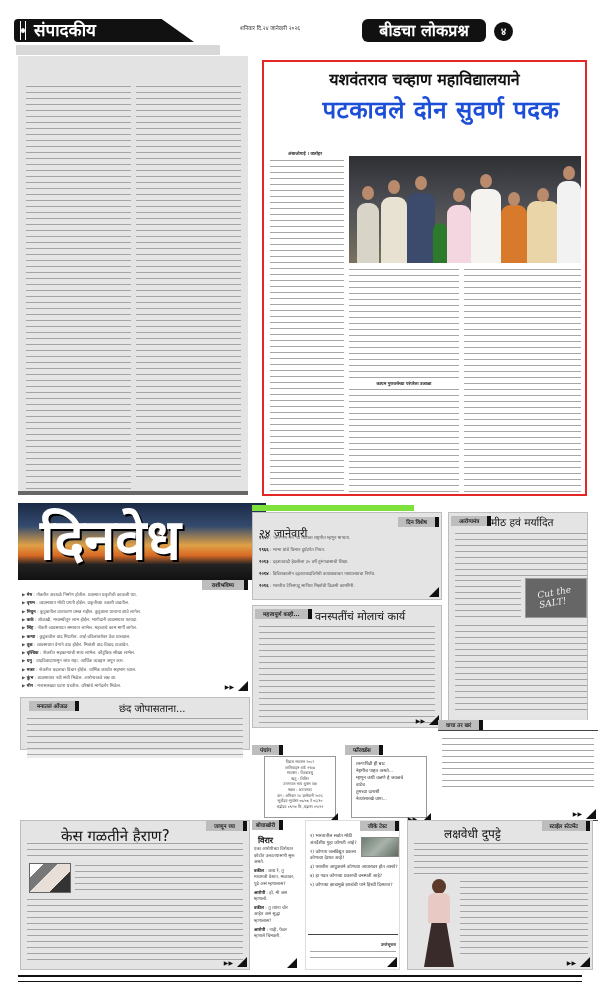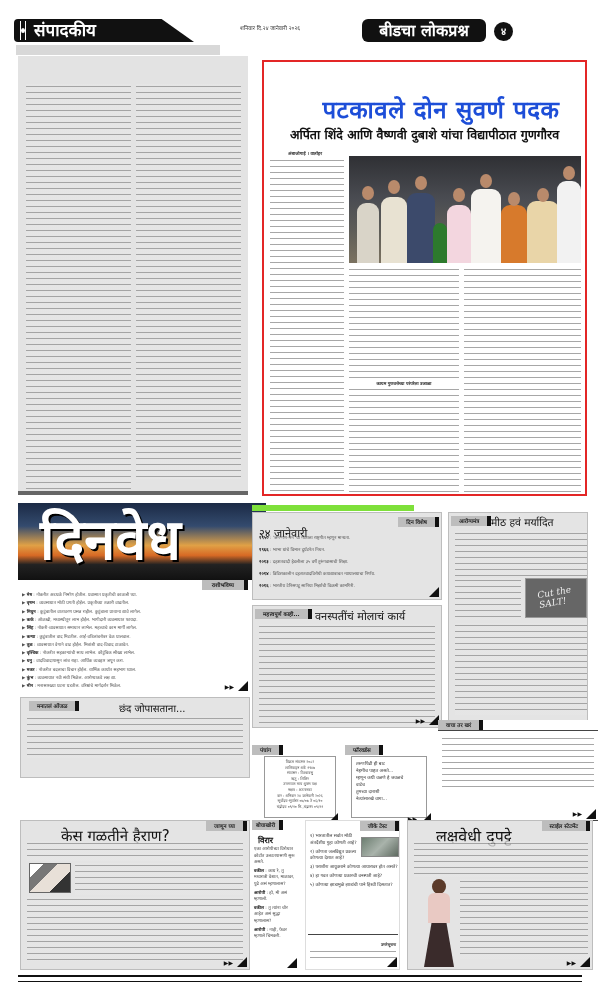--- a/index.html
+++ b/index.html
@@ -54,21 +54,21 @@
 #dv-title{left:6px;top:12px;font-size:11px;color:#111}
 .dv-row{position:absolute;left:6px;width:176px;font-size:4.4px;line-height:6.2px;color:#555}
 .dv-row b{color:#111;font-size:4.6px}
 #vanaspati{left:252px;top:605px;width:190px;height:123px}
 #van-title{left:62px;top:2px;font-size:11px;color:#111}
 #mith{left:448px;top:512px;width:140px;height:210px}
 #mith-title{left:42px;top:2px;font-size:10.5px;color:#111}
 #salt{left:76px;top:65px;width:62px;height:40px;background:#666;border:1px solid #999}
 #salt span{position:absolute;left:12px;top:7px;font-size:9px;color:#eee;transform:rotate(-10deg);font-family:"DejaVu Serif",serif;font-style:italic}
 
-#chhand{left:20px;top:697px;width:230px;height:81px}
+#chhand{left:20px;top:697px;width:230px;height:53px}
 #chhand-title{left:98px;top:3px;font-size:10px;color:#111}
 
 #panchang{left:252px;top:745px;width:88px;height:80px;background:#fff;border:none}
 #panchang-in{left:12px;top:11px;width:72px;height:62px;border:1px solid #999;font-size:3.8px;line-height:5.6px;text-align:center;color:#444;padding-top:2px}
 #forward{left:345px;top:745px;width:88px;height:80px;background:#fff}
 #fw-in{left:6px;top:11px;width:76px;height:62px;border:1px solid #999;font-size:4.6px;line-height:7px;color:#333;padding:3px 4px}
 #vacha{left:438px;top:720px;width:160px;height:105px;background:#fff}
 #vacha-rule{left:0;top:10px;width:160px;height:1px;background:#444}
 #vacha-bottom{left:0;top:100px;width:160px;height:1px;background:#444}
 
@@ -81,21 +81,21 @@
 #vinod-text{left:2px;top:26px;width:44px;font-size:4.4px;line-height:6.6px;color:#444}
 #vinod-text b{color:#111}
 
 #gk{left:305px;top:820px;width:95px;height:150px;background:#fff;border:1px solid #ddd}
 #gk-text{left:4px;top:12px;width:88px;font-size:4.5px;line-height:6.8px;color:#333}
 #gk-img{left:55px;top:16px;width:38px;height:20px;background:linear-gradient(135deg,#6d7e71,#a9b3ab 50%,#5e6a60);border:1px solid #888}
 #gk-ans{left:4px;top:121px;width:86px;font-size:4px;line-height:5.8px;color:#333}
 #gk-rule{left:2px;top:113px;width:90px;height:1px;background:#444}
 
 #dupatta{left:407px;top:820px;width:186px;height:150px}
-#dup-title{left:28px;top:4px;font-size:16px;color:#111}
+#dup-title{left:36px;top:4px;font-size:12px;color:#111}
 #woman{left:14px;top:58px;width:34px;height:88px}
 
 .rule{position:absolute;left:18px;width:564px;background:#111}
 </style>
 </head>
 <body>
 
 <div id="hdr-left" class="abs">
   <div class="bar"></div>
   <span>संपादकीय</span>
@@ -105,22 +105,22 @@
 <div id="hdr-paper" class="abs">बीडचा लोकप्रश्न</div>
 <div id="hdr-page" class="abs">४</div>
 
 <div id="editorial" class="abs">
   <div id="ed-col1" class="abs lines gray"></div>
   <div id="ed-col2" class="abs lines gray"></div>
 </div>
 <div id="ed-bottom" class="abs"></div>
 
 <div id="story" class="abs">
+  <div id="st-h1" class="abs">यशवंतराव चव्हाण महाविद्यालयाने</div>
   <div id="st-h2" class="abs">पटकावले दोन सुवर्ण पदक</div>
-  <div id="st-h3" class="abs">अर्पिता शिंदे आणि वैष्णवी दुबाशे यांचा विद्यापीठात गुणगौरव</div>
   <div id="st-byline" class="abs">अंबाजोगाई । वार्ताहर</div>
   <div id="st-col1" class="abs lines"></div>
   <div id="st-photo" class="abs">
     <div class="person" style="left:8px;width:22px;height:60px;background:#d9d4c8"></div>
     <div class="person" style="left:32px;width:26px;height:66px;background:#e8e2d2"></div>
     <div class="person" style="left:58px;width:28px;height:70px;background:#3c4a6b"></div>
     <div class="person" style="left:84px;width:14px;height:40px;background:#2d7a2d"></div>
     <div class="person" style="left:98px;width:24px;height:58px;background:#f3d6df"></div>
     <div class="person" style="left:122px;width:30px;height:74px;background:#f5f3ef"></div>
     <div class="person" style="left:152px;width:26px;height:58px;background:#d77a2c"></div>

